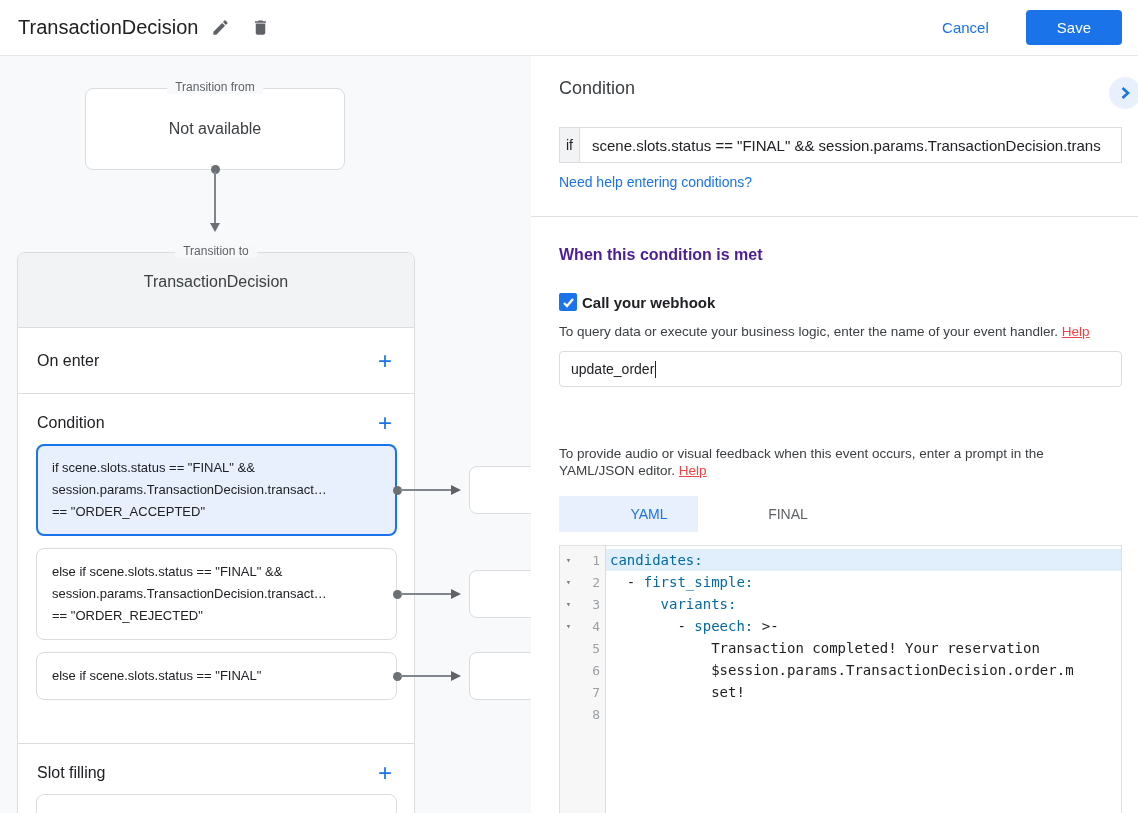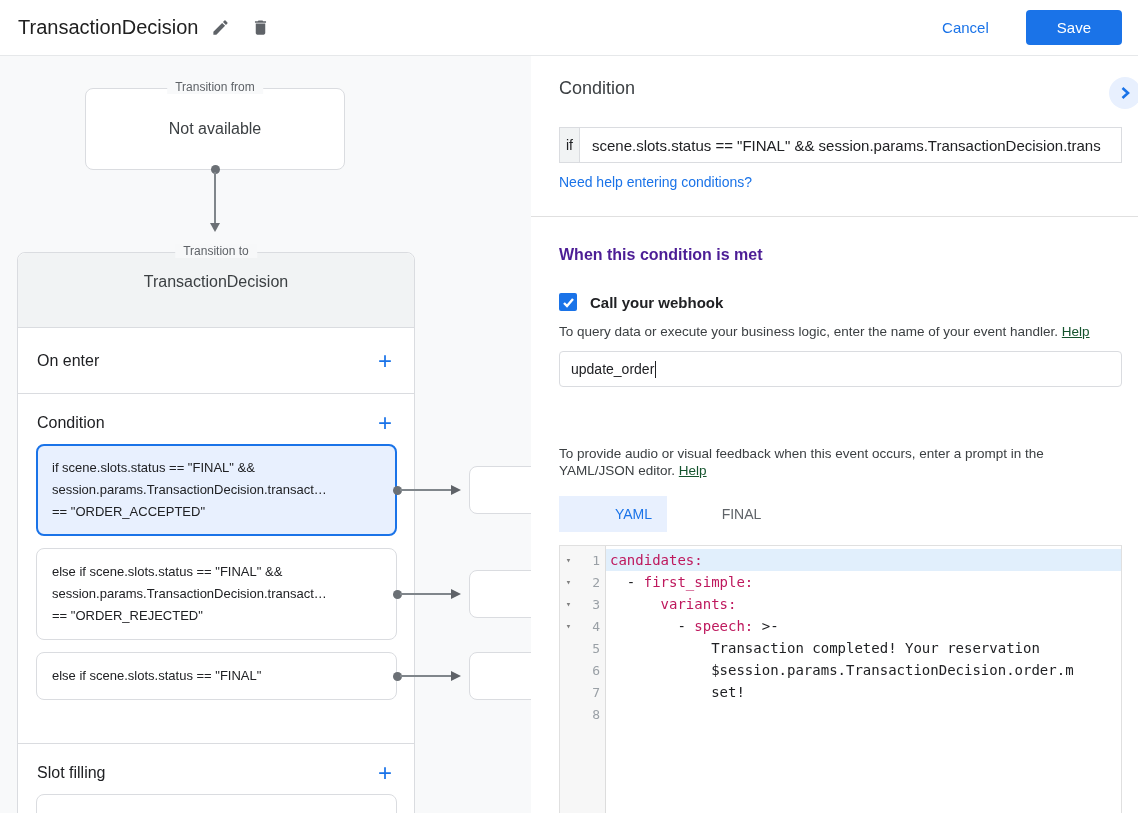--- a/index.html
+++ b/index.html
@@ -80,46 +80,46 @@
                align-items:center; justify-content:center; font-size:14px; color:#202124; flex:none; }
   .if-value { flex:1; display:flex; align-items:center; padding-left:12px; font-size:15px;
               color:#202124; white-space:nowrap; overflow:hidden; }
   .help-cond-link { top:118px; font-size:14px; color:#1a73e8; text-decoration:none; width:auto; }
   .rp-divider { top:160px; border-bottom:1px solid #e0e0e0; left:0; right:0; }
   .when-heading { top:190px; font-size:16px; font-weight:700; color:#4c1d95; }
   .check-row { display:flex; align-items:center; }
   .checkbox { width:18px; height:18px; background:#1a73e8; border-radius:2px; flex:none;
               display:flex; align-items:center; justify-content:center; cursor:pointer; }
   .checkbox svg { width:13px; height:13px; stroke:#fff; stroke-width:2.4; fill:none; }
-  .check-label { font-size:15px; font-weight:700; color:#202124; margin-left:13px; }
+  .check-label { font-size:15px; font-weight:700; color:#202124; margin-left:5px; }
   .webhook-row { top:237px; }
   .desc-text { font-size:13.5px; color:#3c4043; line-height:17px; }
-  .desc-text a { color:#14532d; text-decoration:underline; }
+  .desc-text a { color:#ef4444; text-decoration:underline; }
   .webhook-desc { top:267px; }
   .text-input { top:295px; height:36px; border:1px solid #dadce0; border-radius:4px; background:#fff;
                 display:flex; align-items:center; padding-left:11px; font-size:14px; color:#202124; cursor:text; }
   .caret { display:inline-block; width:1px; height:17px; background:#202124; margin-left:1px; vertical-align:middle; }
   .prompts-row { top:361px; }
   .lang-badge { margin-left:14px; background:#f3e8fd; color:#8430ce; font-size:11px; font-weight:500;
                 letter-spacing:.6px; padding:4px 9px; border-radius:4px; }
   .prompts-desc { top:389px; }
   .tabs { top:440px; height:36px; display:flex; }
-  .tab { width:108px; display:flex; align-items:center; justify-content:center; font-size:14px;
+  .tab { width:139px; display:flex; align-items:center; justify-content:center; font-size:14px;
          font-weight:500; color:#5f6368; cursor:pointer;padding-left:41px; }
   .tab.active { background:#e8f0fe; color:#1a73e8; }
   .editor { top:489px; bottom:-2px; border:1px solid #e0e0e0; display:flex;
             font-family:"DejaVu Sans Mono","Liberation Mono",monospace; background:#fff; overflow:hidden; }
   .gutter { width:46px; background:#f7f7f7; border-right:1px solid #ddd; flex:none; padding-top:3px; }
   .gl { height:22px; display:flex; align-items:center; }
   .gl .fold { width:17px; text-align:center; font-size:9px; color:#808080; }
   .gl .num { flex:1; text-align:right; padding-right:5px; font-size:13px; color:#9aa0a6; }
   .code-area { flex:1; overflow:hidden; padding-top:3px; cursor:text; }
   .cl { height:22px; line-height:22px; font-size:14px; white-space:pre; padding-left:4px; color:#202124; }
   .cl.hl { background:#e1effc; }
-  .tok-key { color:#be185d;margin-top:32px; }
+  .tok-key { color:#0369a1;margin-top:32px; }
 </style>
 </head>
 <body>
 
 <div class="app">
 
   <div class="topbar">
     <span class="page-title">TransactionDecision</span>
     <button class="icon-btn">
       <span style="display:flex">

